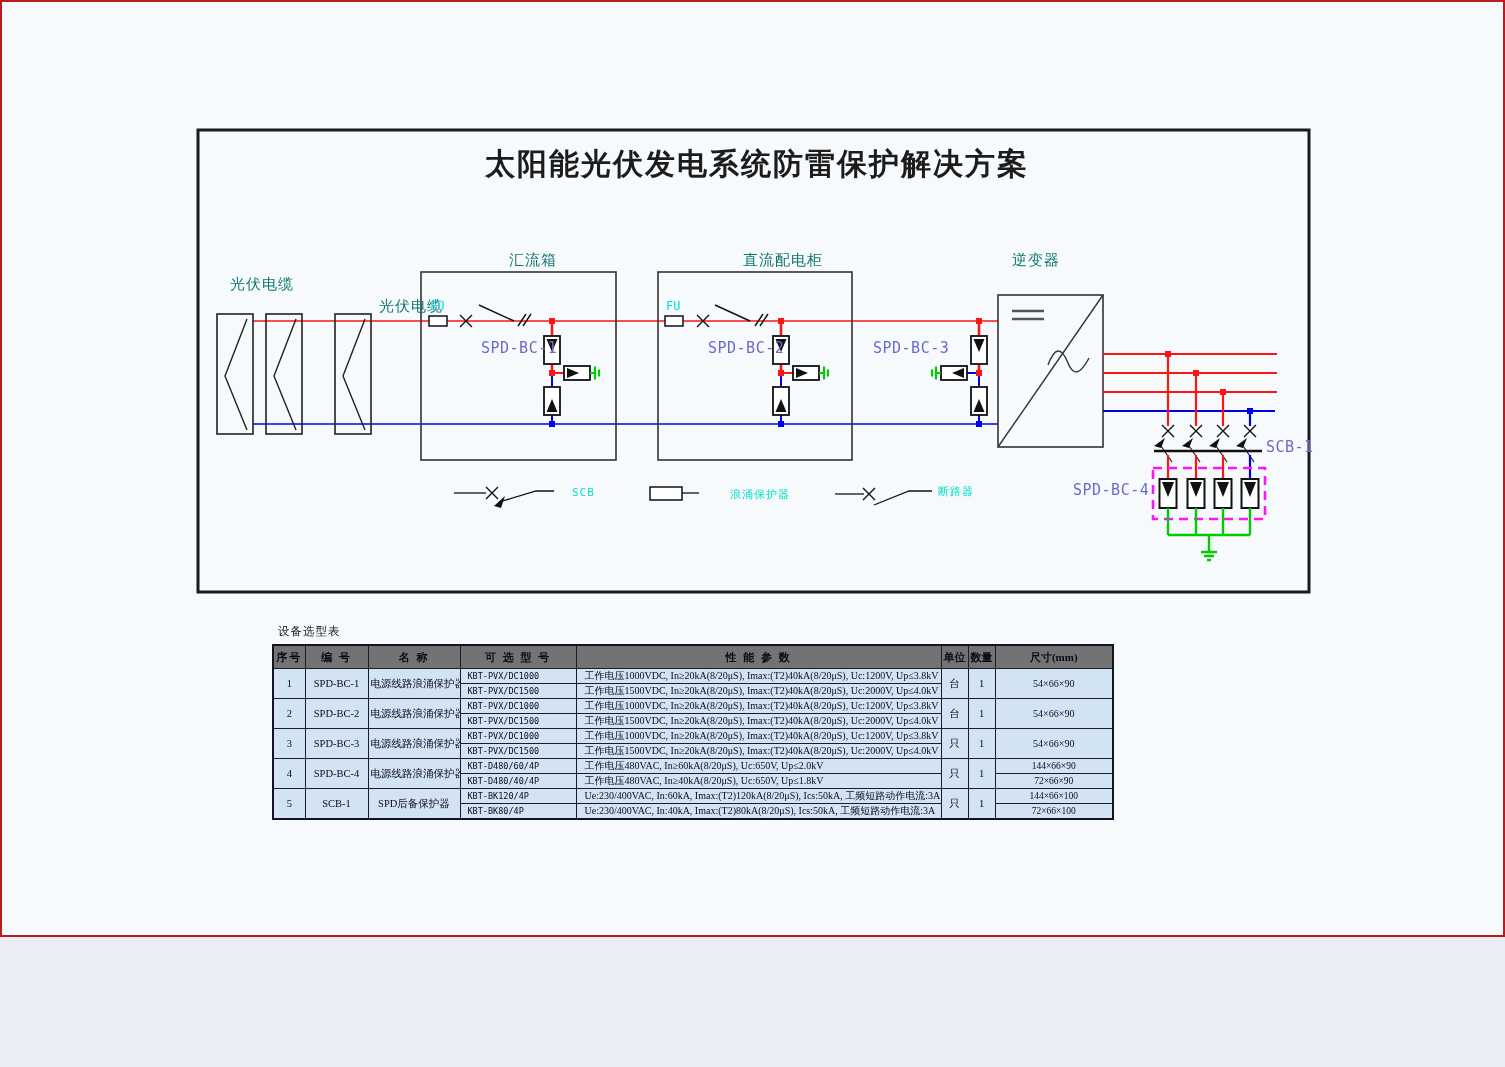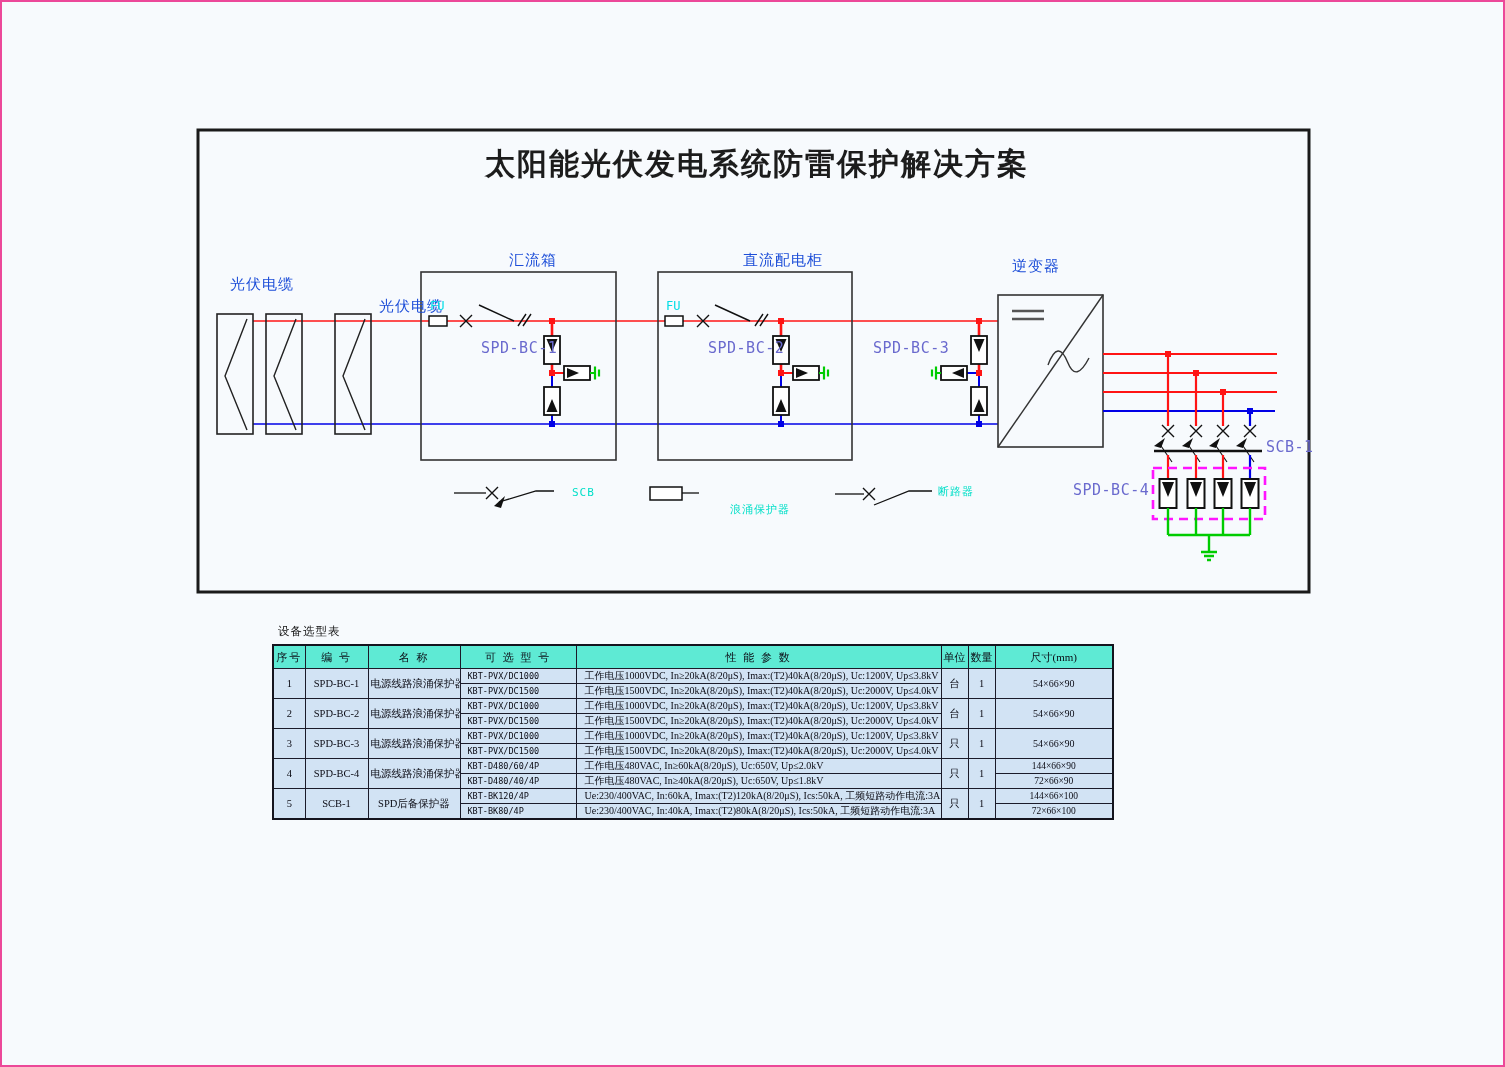--- a/index.html
+++ b/index.html
@@ -1,44 +1,44 @@
 <!DOCTYPE html>
 <html><head>
 <meta charset="utf-8">
 <style>
   html,body{margin:0;padding:0;background:#e9eef4;}
   #canvas{
-    position:relative;width:1505px;height:1067px;
-    background:#f7fafd;border:2px solid #ec4899;box-sizing:border-box;
+    position:relative;width:1505px;height:937px;
+    background:#f7fafd;border:2px solid #b91c1c;box-sizing:border-box;
     font-family:"Liberation Serif", serif;overflow:hidden;
   }
   #diagram-svg{position:absolute;left:0;top:0;}
   .abs{position:absolute;white-space:nowrap;}
-  .lbl-cyan{color:#1d4ed8;font-size:15px;letter-spacing:1px;}
+  .lbl-cyan{color:#0f766e;font-size:15px;letter-spacing:1px;}
   .lbl-cyan-sm{color:#00dde6;font-size:12px;font-family:"DejaVu Sans Mono", monospace;}
   .lbl-dev{color:#6a6ace;font-size:15px;font-family:"DejaVu Sans Mono", monospace;letter-spacing:0.5px;}
   .lbl-leg{color:#00dfc8;font-size:11px;letter-spacing:1px;margin-left:12px;}
   #page-title{
     left:420px;top:142px;width:670px;text-align:center;
     font-size:30px;color:#1c1c1c;letter-spacing:2px;font-weight:600;
   }
   
   #table-wrap{position:absolute;left:270px;top:622px;width:840px;}
   #table-title{font-size:11.5px;color:#111;margin:0 0 5px 6px;letter-spacing:1px;}
   table.sel{
     border-collapse:collapse;table-layout:fixed;width:840px;
     border:2px solid #14141e;background:#d2e3f4;
   }
   table.sel td{
     border:1px solid #1b1b2a;color:#0b0b14;
     text-align:center;vertical-align:middle;
     font-size:10.5px;padding:0 2px;overflow:hidden;white-space:nowrap;
   }
   table.sel tr.hdr td{
-    background:#5eead4;font-size:11px;letter-spacing:2px;height:22px;font-weight:400;margin-left:24px;
+    background:#737373;font-size:11px;letter-spacing:2px;height:22px;font-weight:700;margin-left:24px;
   }
   table.sel td.model{font-size:8.5px;text-align:left;padding-left:7px;height:12px;font-family:"DejaVu Sans Mono", monospace;}
   table.sel td.params{font-size:10px;text-align:left;padding-left:8px;height:12px;}
   table.sel td.dims{font-size:10px;}
   table.sel td.dims-sub{font-size:9.5px;height:12px;}
 </style>
 </head>
 <body>
 
 <div id="canvas">
@@ -212,32 +212,32 @@
       <path d="M872,503 L907,489 H930"></path>
     </g>
   </svg>
 
   <span id="page-title" class="abs">太阳能光伏发电系统防雷保护解决方案</span>
 
   <span class="abs lbl-cyan" style="left:228px;top:273px">光伏电缆</span>
   <span class="abs lbl-cyan" style="left:377px;top:295px">光伏电缆</span>
   <span class="abs lbl-cyan" style="left:507px;top:249px">汇流箱</span>
   <span class="abs lbl-cyan" style="left:741px;top:249px">直流配电柜</span>
-  <span class="abs lbl-cyan" style="left:1010px;top:255px">逆变器</span>
+  <span class="abs lbl-cyan" style="left:1010px;top:249px">逆变器</span>
   <span class="abs lbl-cyan-sm" style="left:428px;top:297px">FU</span>
   <span class="abs lbl-cyan-sm" style="left:664px;top:297px">FU</span>
 
   <span class="abs lbl-dev" style="left:479px;top:337px">SPD-BC-1</span>
   <span class="abs lbl-dev" style="left:706px;top:337px">SPD-BC-2</span>
   <span class="abs lbl-dev" style="left:871px;top:337px">SPD-BC-3</span>
   <span class="abs lbl-dev" style="left:1071px;top:479px">SPD-BC-4</span>
   <span class="abs lbl-dev" style="left:1264px;top:436px">SCB-1</span>
 
   <span class="abs lbl-leg" style="left:558px;top:484px;font-family:'DejaVu Sans Mono', monospace">SCB</span>
-  <span class="abs lbl-leg" style="left:716px;top:500px">浪涌保护器</span>
+  <span class="abs lbl-leg" style="left:716px;top:485px">浪涌保护器</span>
   <span class="abs lbl-leg" style="left:924px;top:482px">断路器</span>
 
   <div id="table-wrap">
     <div id="table-title">设备选型表</div>
     <table class="sel">
       <colgroup>
         <col style="width:32px">
           <col style="width:63px">
           <col style="width:92px">
           <col style="width:116px">

